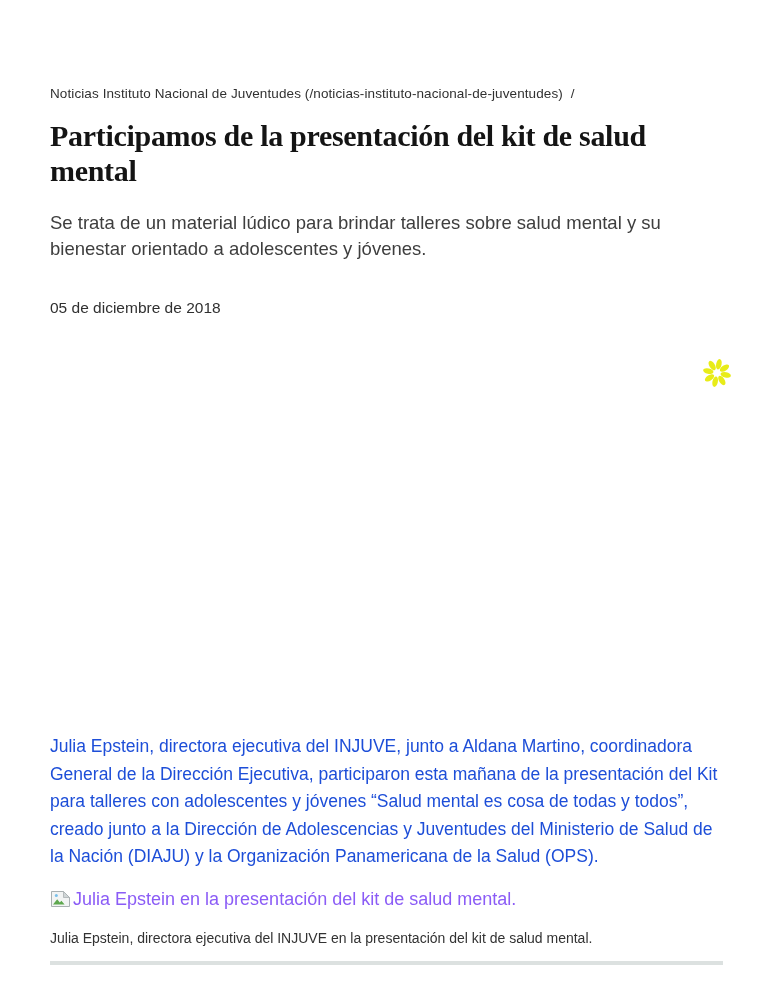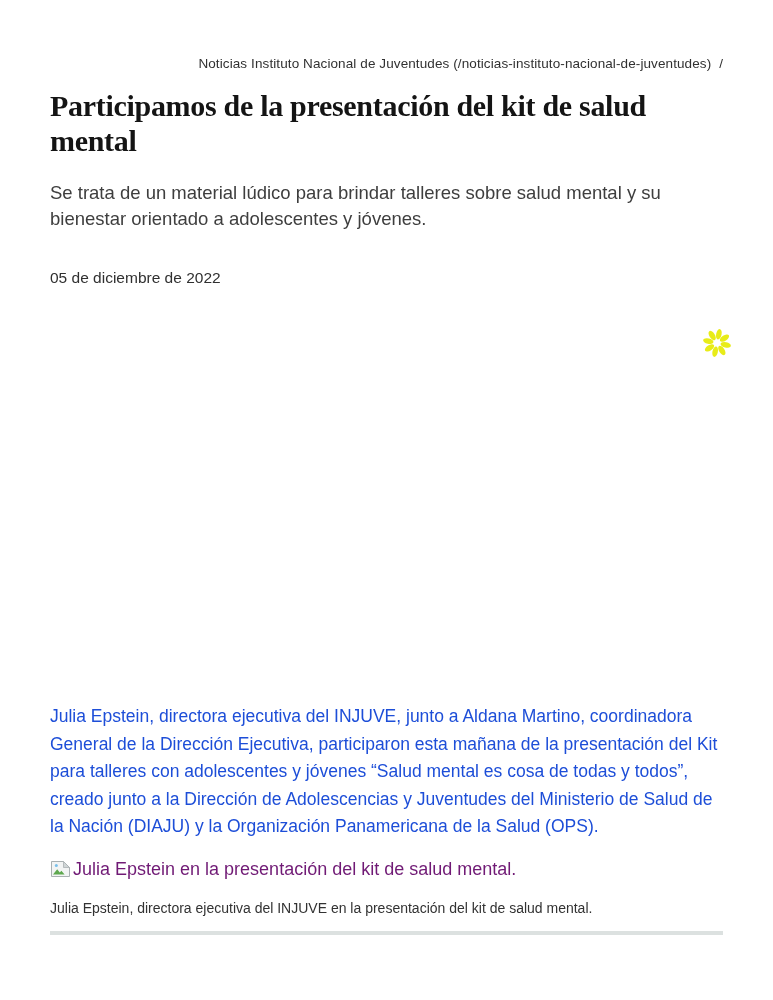--- a/index.html
+++ b/index.html
@@ -14,26 +14,25 @@
     width: 773px;
     height: 1000px;
     margin: 0 auto;
     background: #ffffff;
     overflow: hidden;
   }
   .content {
     padding: 0 50px;
   }
   .breadcrumb {
-    padding-top: 55px;
+    padding-top: 85px;
     font-size: 13.5px;
     line-height: 17px;
     color: #313131;
     letter-spacing: 0.1px;
-    text-align: right;
   }
   .breadcrumb a {
     color: #313131;
     text-decoration: none;
     cursor: pointer;
   }
   .breadcrumb .sep { margin-left: 4px; }
   h1.title {
     margin: 16px 0 0 0;
     font-family: Liberation Serif, serif;
@@ -74,21 +73,21 @@
     margin: 0;
     font-size: 17.5px;
     line-height: 27.5px;
     color: #1d4ed8;
     max-width: 673px;
   }
   .alt-row {
     margin-top: 16px;
     font-size: 18px;
     line-height: 25px;
-    color: #701a75;
+    color: #8b5cf6;
   }
   .alt-row .broken-ico {
     display: inline-block;
     vertical-align: -3px;
     margin-right: 2px;
   }
   .caption {
     margin: 17px 0 0 0;
     font-size: 14px;
     line-height: 18px;
@@ -109,21 +108,21 @@
 
     <nav class="breadcrumb">
       <a href="#">Noticias Instituto Nacional de Juventudes (/noticias-instituto-nacional-de-juventudes)</a>
       <span class="sep">/</span>
     </nav>
 
     <h1 class="title">Participamos de la presentación del kit de salud mental</h1>
 
     <p class="subtitle">Se trata de un material lúdico para brindar talleres sobre salud mental y su bienestar orientado a adolescentes y jóvenes.</p>
 
-    <p class="date">05 de diciembre de 2022</p>
+    <p class="date">05 de diciembre de 2018</p>
 
     <div class="hero-placeholder">
       <svg class="spinner" viewBox="0 0 32 32" aria-hidden="true">
         <g fill="#e8ec18">
           <ellipse cx="16" cy="6.5" rx="2.9" ry="5.6" transform="rotate(12 16 16)"></ellipse>
           <ellipse cx="16" cy="6.5" rx="2.9" ry="5.6" transform="rotate(57 16 16)"></ellipse>
           <ellipse cx="16" cy="6.5" rx="2.9" ry="5.6" transform="rotate(102 16 16)"></ellipse>
           <ellipse cx="16" cy="6.5" rx="2.9" ry="5.6" transform="rotate(147 16 16)"></ellipse>
           <ellipse cx="16" cy="6.5" rx="2.9" ry="5.6" transform="rotate(192 16 16)"></ellipse>
           <ellipse cx="16" cy="6.5" rx="2.9" ry="5.6" transform="rotate(237 16 16)"></ellipse>

